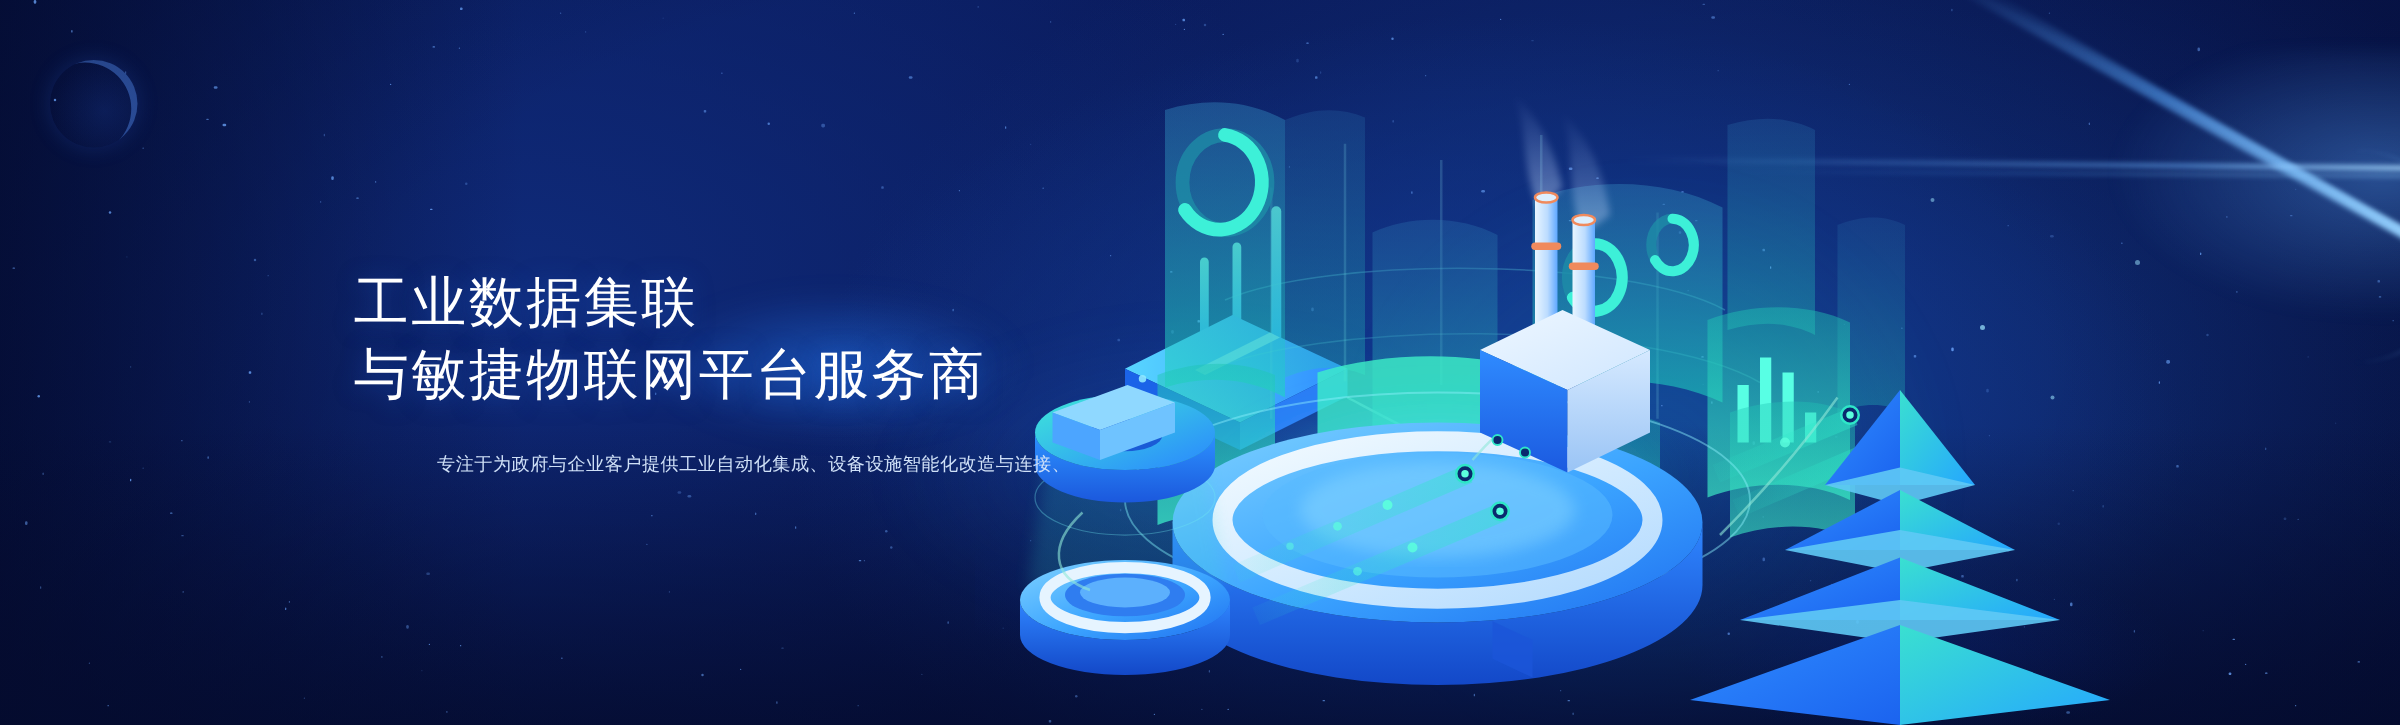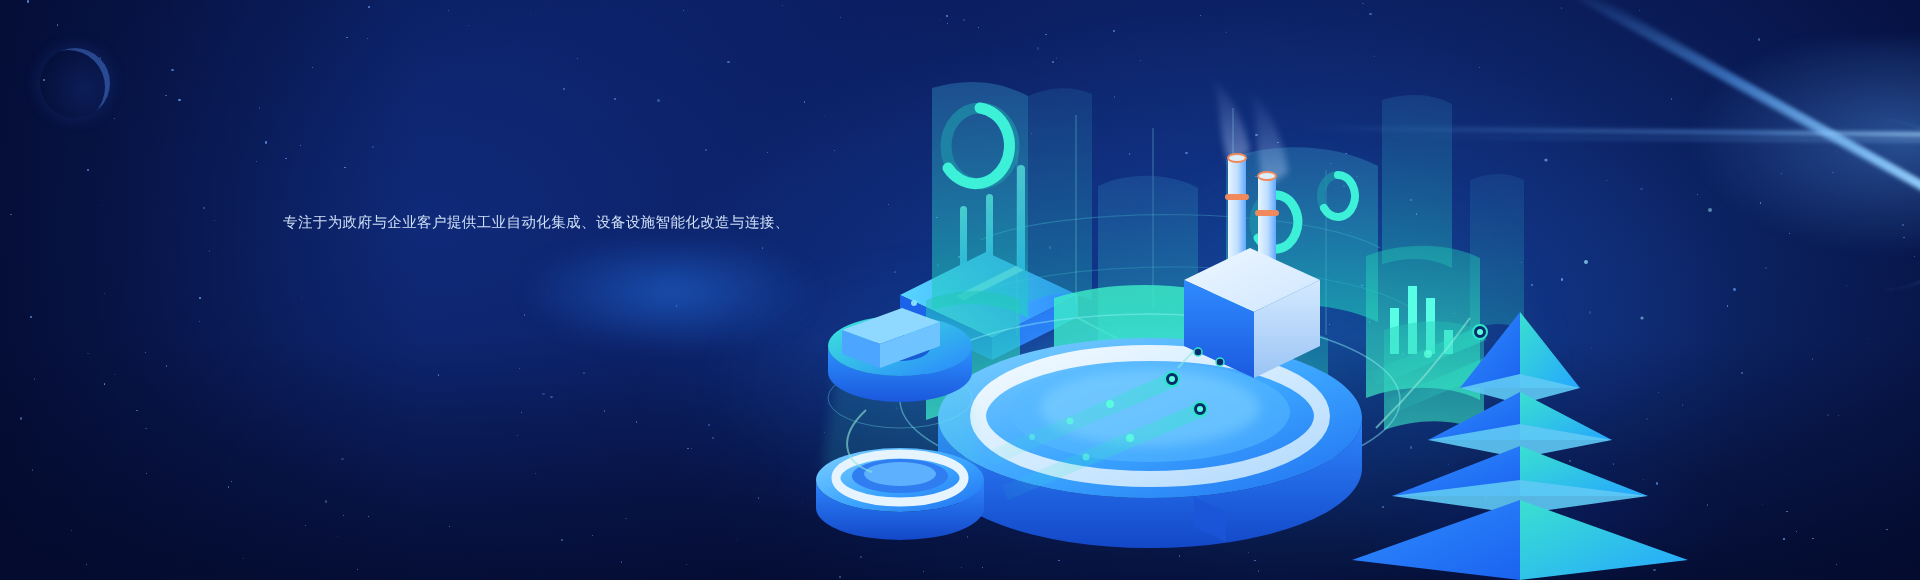--- a/index.html
+++ b/index.html
@@ -99,21 +99,21 @@
   }
   .title .line{display:block;}
   .subtitle{
     margin-top:22px;
     color:#cfe0f7;
     font-size:14.5px;
     line-height:1.95;
     letter-spacing:.4px;
     white-space:nowrap;
   }
-  .subtitle .line{display:block;}
+  .subtitle .line{display:block;text-align:center;}
   .title-glow{
     position:absolute;left:520px;top:232px;width:300px;height:120px;
     background:radial-gradient(ellipse at 50% 50%, rgba(40,130,255,.45) 0%, rgba(30,90,220,0) 70%);
     filter:blur(10px);pointer-events:none;
   }
 
   
   .illo{position:absolute;left:780px;top:0;width:1140px;height:580px;}
   .illo svg{display:block;width:100%;height:100%;}
 </style>
@@ -676,18 +676,22 @@
         <circle cx="806" cy="262" r="2" opacity=".7"></circle>
         <circle cx="862" cy="318" r="1.6" opacity=".55"></circle>
         <circle cx="930" cy="210" r="2" opacity=".5"></circle>
         <circle cx="766" cy="160" r="1.6" opacity=".5"></circle>
       </g>
     </svg>
   </div>
 
   <div class="title-glow"></div>
   <div class="copy">
+    <h1 class="title">
+      <span class="line">工业数据集联</span>
+      <span class="line">与敏捷物联网平台服务商</span>
+    </h1>
     <p class="subtitle">
       <span class="line">专注于为政府与企业客户提供工业自动化集成、设备设施智能化改造与连接、</span>
     </p>
   </div>
 
 </div>
 
 </body></html>

